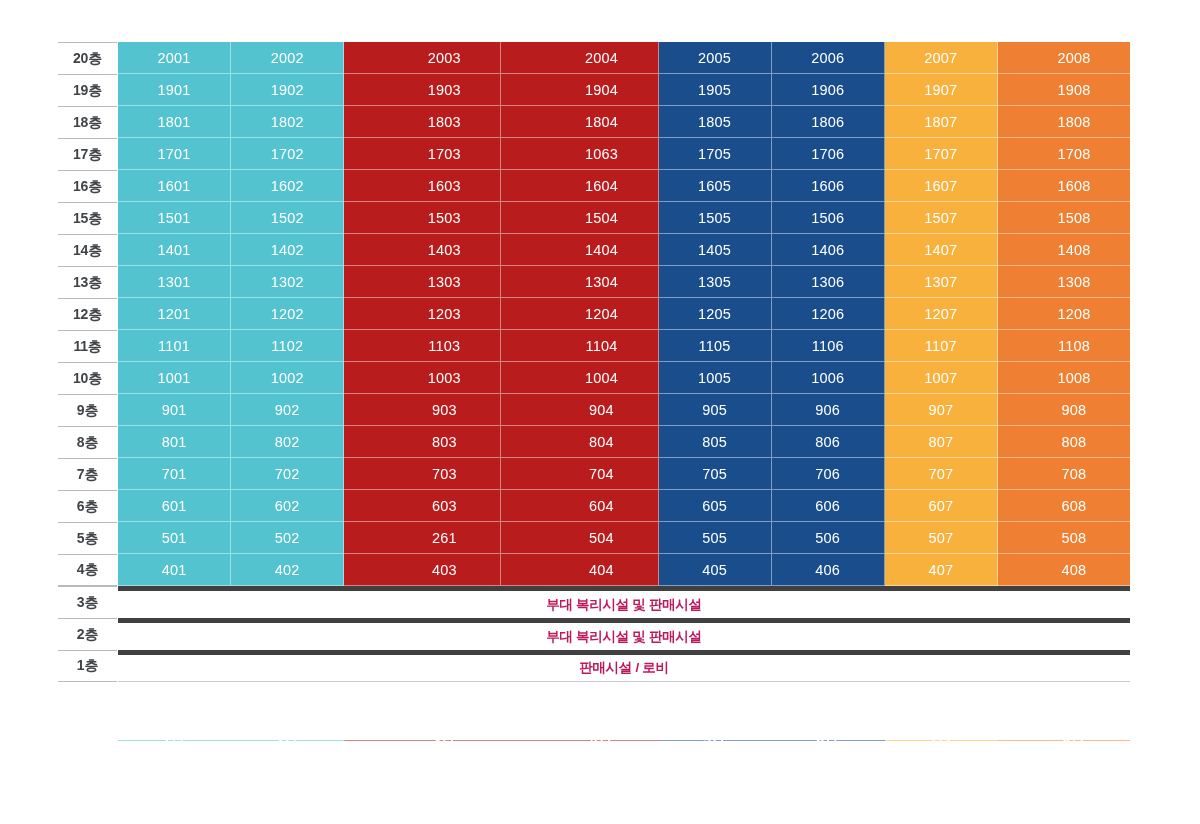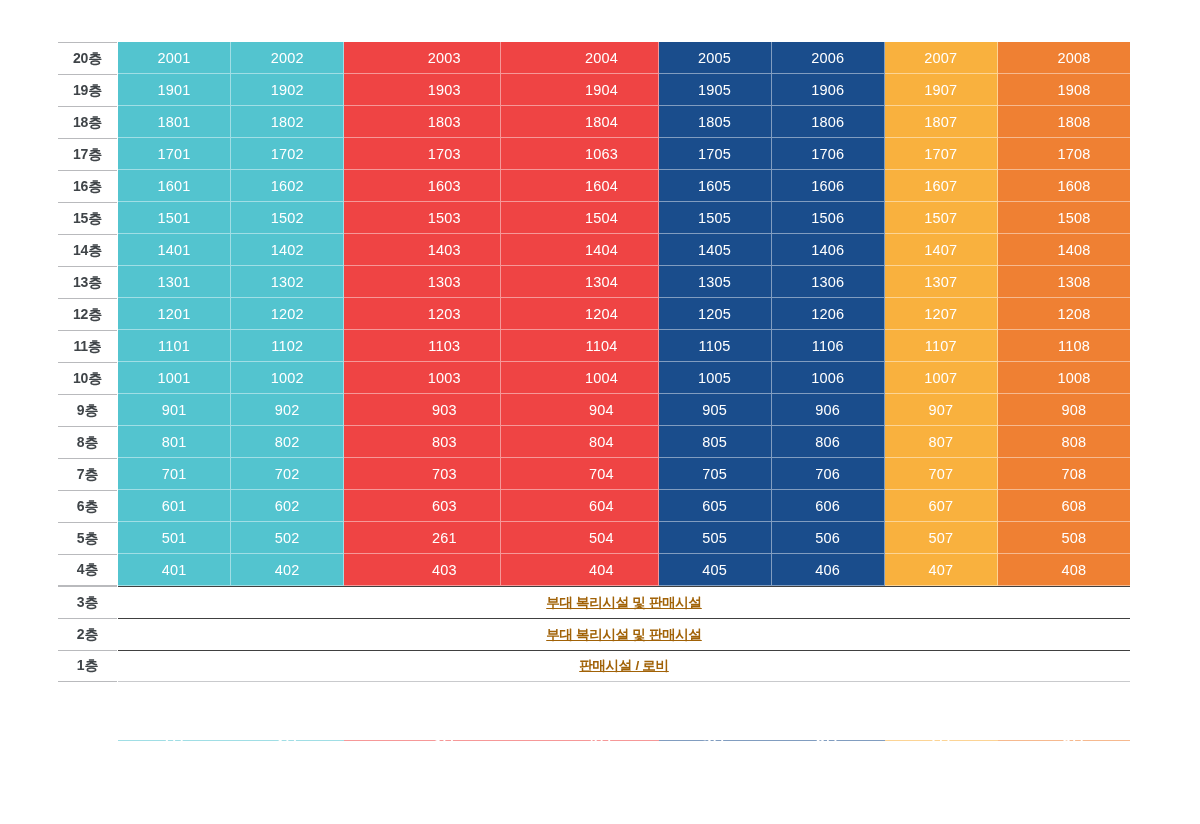--- a/index.html
+++ b/index.html
@@ -76,43 +76,42 @@
     color: #ffffff;
     letter-spacing: 0.2px;
     border-right: 1px solid rgba(255,255,255,0.45);
     border-bottom: 1px solid rgba(255,255,255,0.45);
   }
   .unit-cell:last-child { border-right: none; }
   .floor-row.unit-top .unit-cell { border-top: none; }
 
   
   .c-teal   { background: #53c4cf; }
-  .c-blue   { background: #ef4444; padding-left: 44px; }
+  .c-blue   { background: #b91c1c; padding-left: 44px; }
   .c-navy   { background: #1a4d8c; }
   .c-amber  { background: #f9b13e; }
   .c-orange { background: #ef8033; padding-left: 20px; }
 
   
   .facility-row {
     display: flex;
     align-items: stretch;
     height: 32px;
   }
   .facility-text {
     flex: 1 1 auto;
     box-sizing: border-box;
     display: flex;
     align-items: center;
     justify-content: center;
     font-size: 13.5px;
     font-weight: bold;
-    color: #a16207;
-    border-top: 1px solid #404040;
+    color: #be185d;
+    border-top: 5px solid #404040;
     letter-spacing: -0.3px;
-    text-decoration: underline;
   }
   .facility-row.last .facility-text {
     border-bottom: 1px solid #c9cacd;
   }
 
   
   .legend-wrap {
     position: absolute;
     left: 118px;
     top: 704px;

